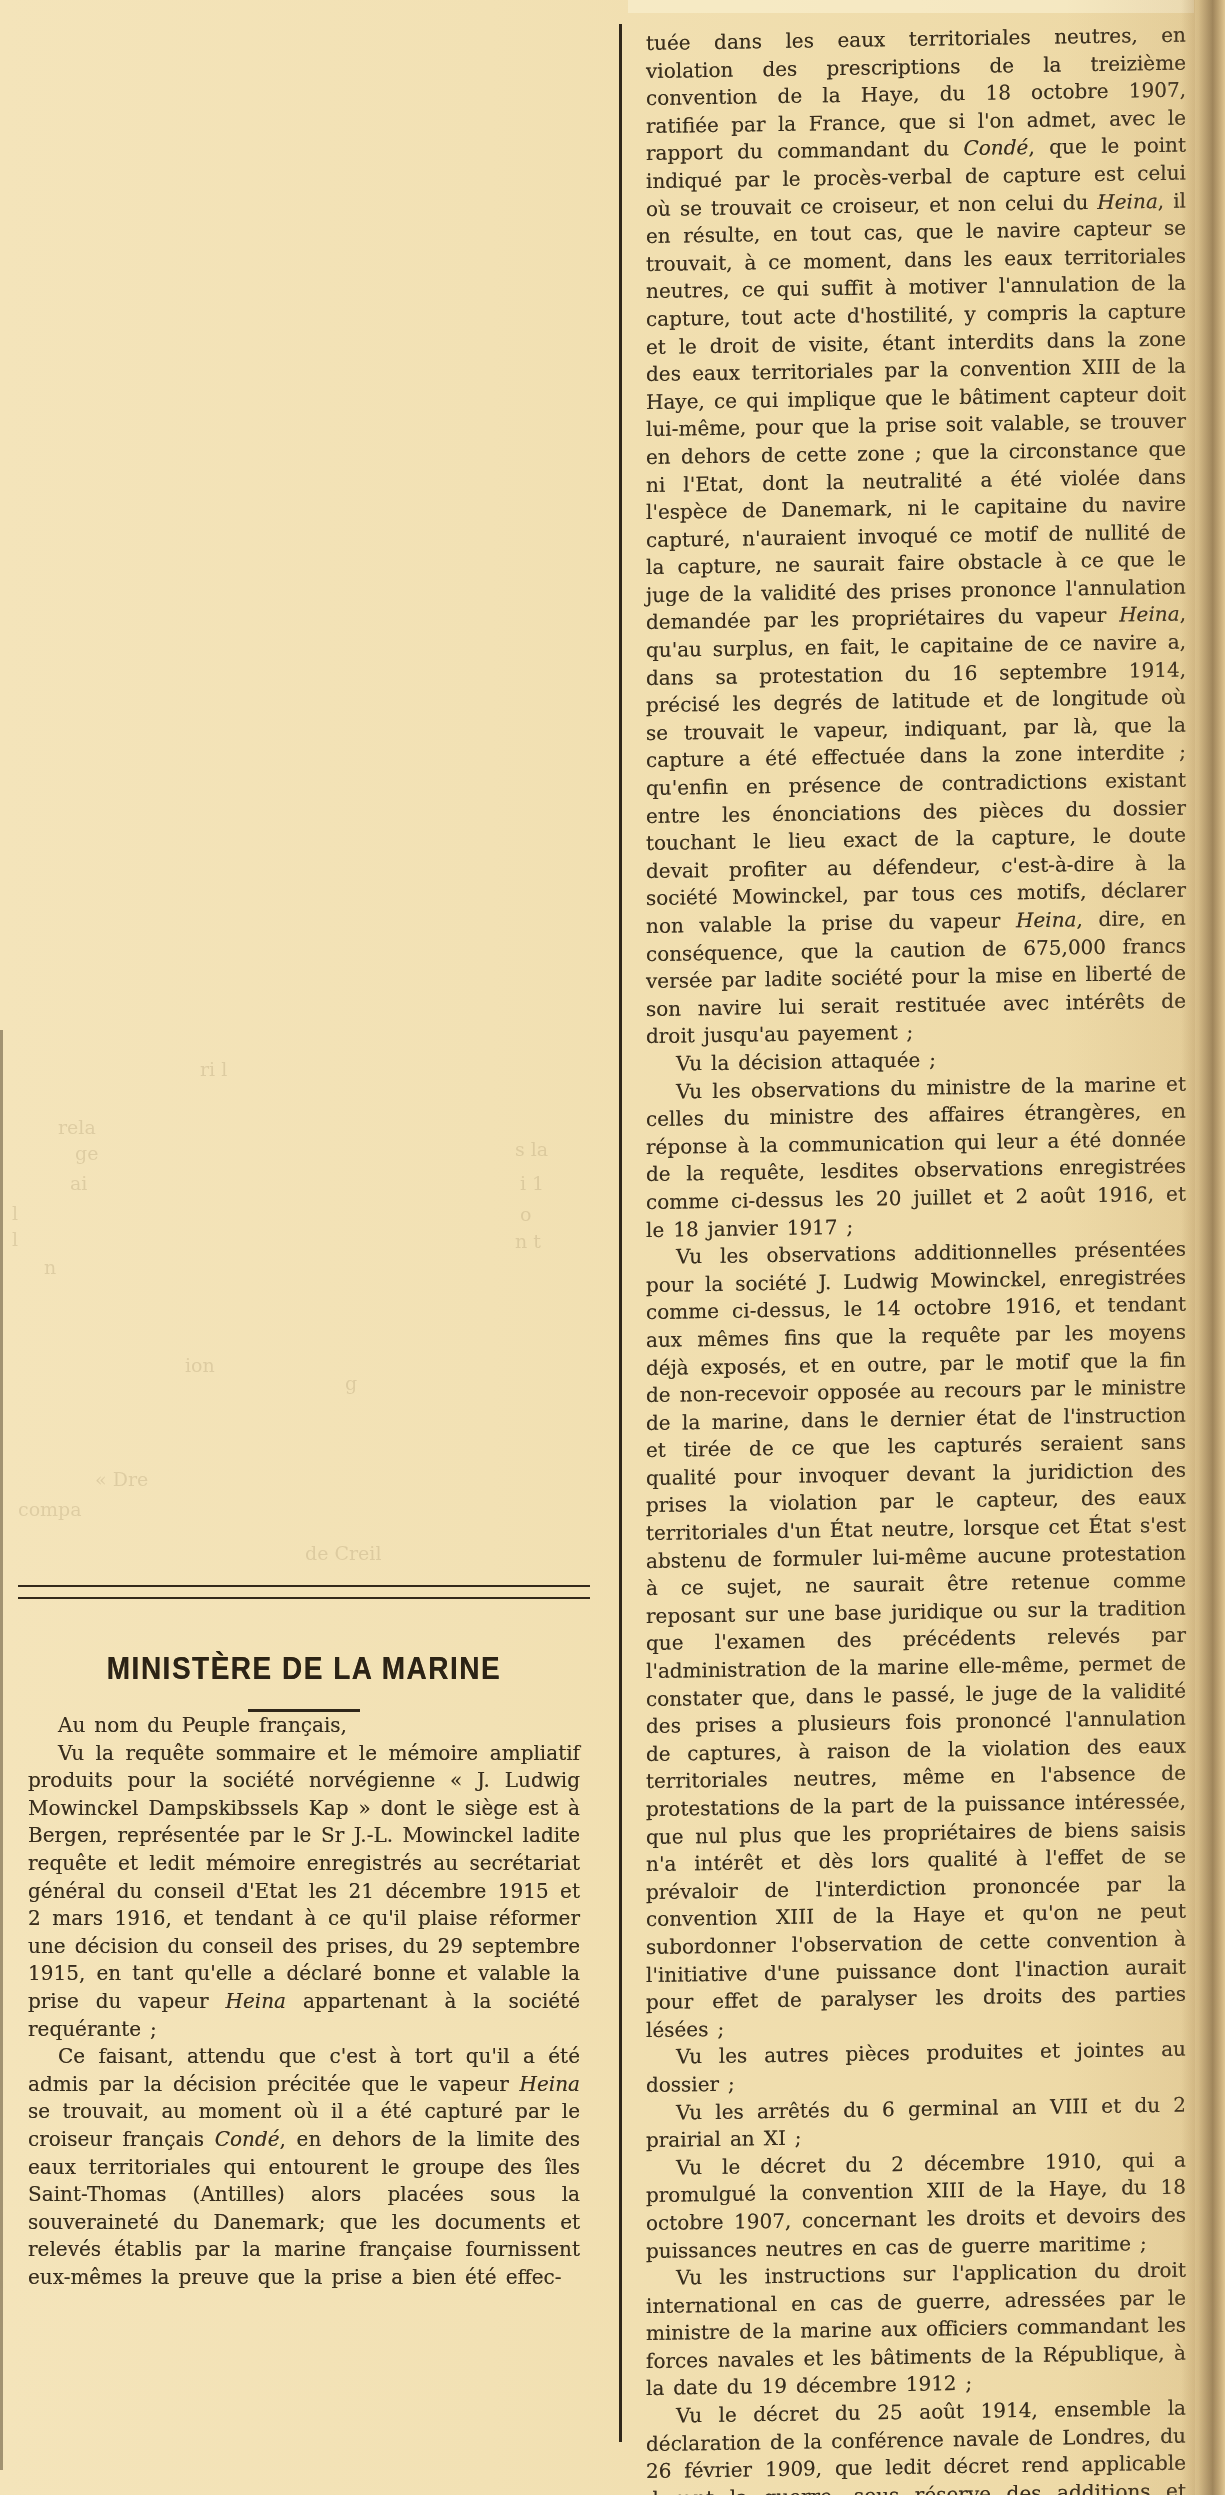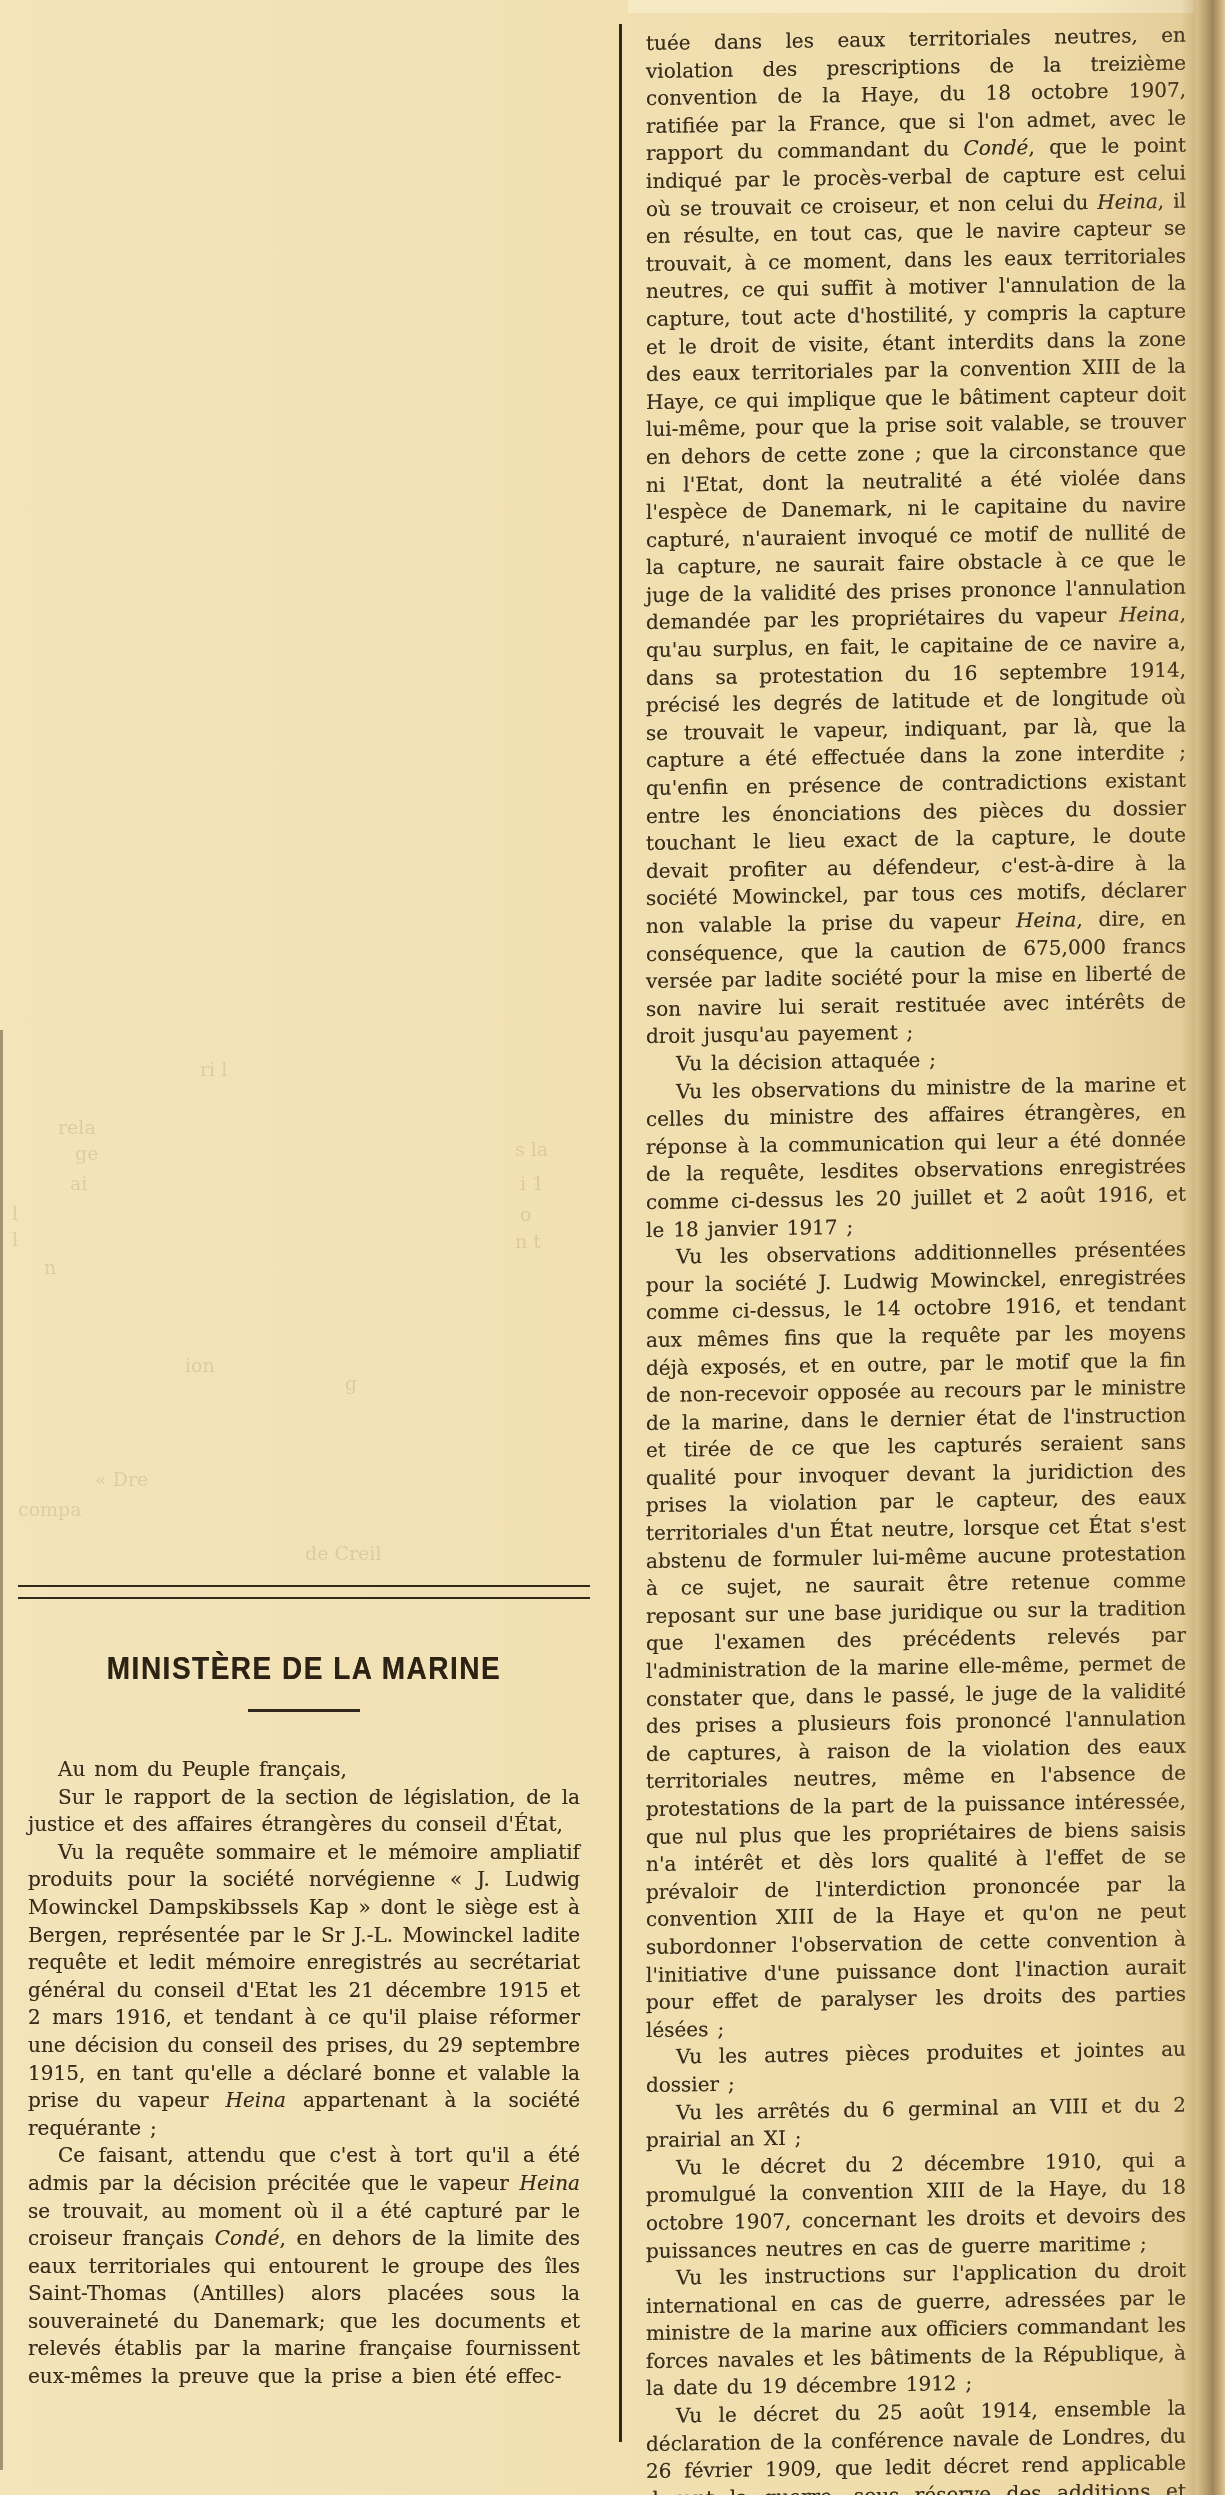--- a/index.html
+++ b/index.html
@@ -28,21 +28,21 @@
   .double-rule div{height:2px;background:#33291a;}
   .double-rule div:first-child{margin-bottom:10px;}
 
   .heading{
     font-family:"Liberation Sans", sans-serif;font-weight:700;font-size:28px;
     letter-spacing:1.5px;text-align:center;margin:54px 0 0 0;color:#2c2315;
     transform:scaleY(1.12);text-shadow:0 0 .6px rgba(44,35,21,.8);
   }
   .short-rule{width:112px;height:3px;background:#30271a;margin:24px auto 0 auto;}
 
-  .paras{margin-top:44px;}
+  .paras{}
   .para{
     margin:0;text-align:justify;text-indent:30px;
     font-size:20px;line-height:27.6px;word-spacing:2.6px;
     text-shadow:0 0 .5px rgba(52,41,24,.55);
   }
   .col-right .para:first-child{text-indent:0;}
 
   .bleed-frag{position:absolute;color:#8a744c;opacity:.2;font-size:19px;font-family:"DejaVu Serif",serif;}
 </style>
 </head>
@@ -74,21 +74,20 @@
 
   <div class="col col-left">
     <div class="double-rule">
       <div></div>
       <div></div>
     </div>
     <h1 class="heading">MINISTÈRE DE LA MARINE</h1>
     <div class="short-rule"></div>
     <div class="paras">
         <p class="para">Au nom du Peuple français,</p>
-        <p class="para">Sur le rapport de la section de législation, de la justice et des affaires étrangères du conseil d'État,</p>
         <p class="para">Vu la requête sommaire et le mémoire ampliatif produits pour la société norvégienne « J. Ludwig Mowinckel Dampskibssels Kap » dont le siège est à Bergen, représentée par le Sr J.-L. Mowinckel ladite requête et ledit mémoire enregistrés au secrétariat général du conseil d'Etat les 21 décembre 1915 et 2 mars 1916, et tendant à ce qu'il plaise réformer une décision du conseil des prises, du 29 septembre 1915, en tant qu'elle a déclaré bonne et valable la prise du vapeur <i>Heina</i> appartenant à la société requérante ;</p>
         <p class="para">Ce faisant, attendu que c'est à tort qu'il a été admis par la décision précitée que le vapeur <i>Heina</i> se trouvait, au moment où il a été capturé par le croiseur français <i>Condé</i>, en dehors de la limite des eaux territoriales qui entourent le groupe des îles Saint-Thomas (Antilles) alors placées sous la souveraineté du Danemark; que les documents et relevés établis par la marine française fournissent eux-mêmes la preuve que la prise a bien été effec-</p>
       </div>
   </div>
 
   <div class="vrule"></div>
 
   <div class="col col-right">
     <div class="paras" style="margin-top:0">
         <p class="para">tuée dans les eaux territoriales neutres, en violation des prescriptions de la treizième convention de la Haye, du 18 octobre 1907, ratifiée par la France, que si l'on admet, avec le rapport du commandant du <i>Condé</i>, que le point indiqué par le procès-verbal de capture est celui où se trouvait ce croiseur, et non celui du <i>Heina</i>, il en résulte, en tout cas, que le navire capteur se trouvait, à ce moment, dans les eaux territoriales neutres, ce qui suffit à motiver l'annulation de la capture, tout acte d'hostilité, y compris la capture et le droit de visite, étant interdits dans la zone des eaux territoriales par la convention XIII de la Haye, ce qui implique que le bâtiment capteur doit lui-même, pour que la prise soit valable, se trouver en dehors de cette zone ; que la circonstance que ni l'Etat, dont la neutralité a été violée dans l'espèce de Danemark, ni le capitaine du navire capturé, n'auraient invoqué ce motif de nullité de la capture, ne saurait faire obstacle à ce que le juge de la validité des prises prononce l'annulation demandée par les propriétaires du vapeur <i>Heina</i>, qu'au surplus, en fait, le capitaine de ce navire a, dans sa protestation du 16 septembre 1914, précisé les degrés de latitude et de longitude où se trouvait le vapeur, indiquant, par là, que la capture a été effectuée dans la zone interdite ; qu'enfin en présence de contradictions existant entre les énonciations des pièces du dossier touchant le lieu exact de la capture, le doute devait profiter au défendeur, c'est-à-dire à la société Mowinckel, par tous ces motifs, déclarer non valable la prise du vapeur <i>Heina</i>, dire, en conséquence, que la caution de 675,000 francs versée par ladite société pour la mise en liberté de son navire lui serait restituée avec intérêts de droit jusqu'au payement ;</p>

